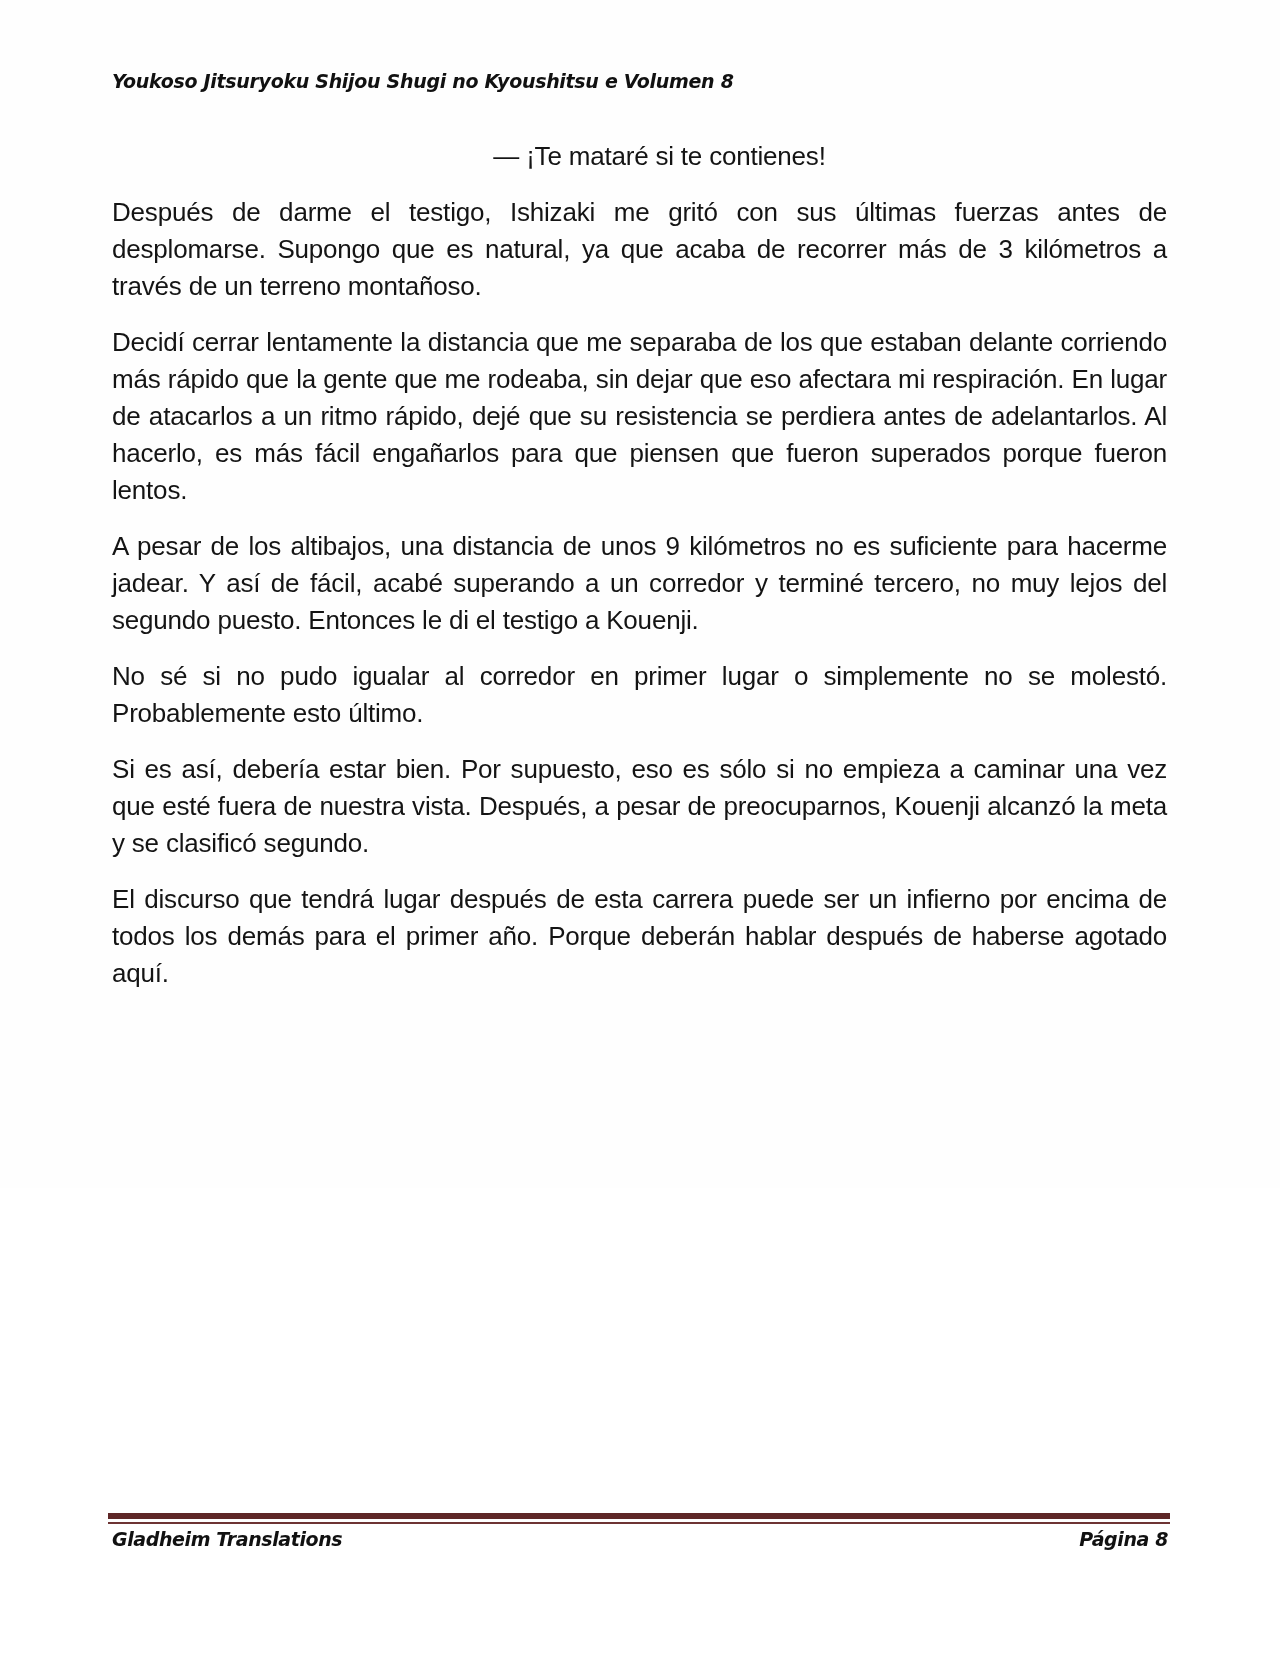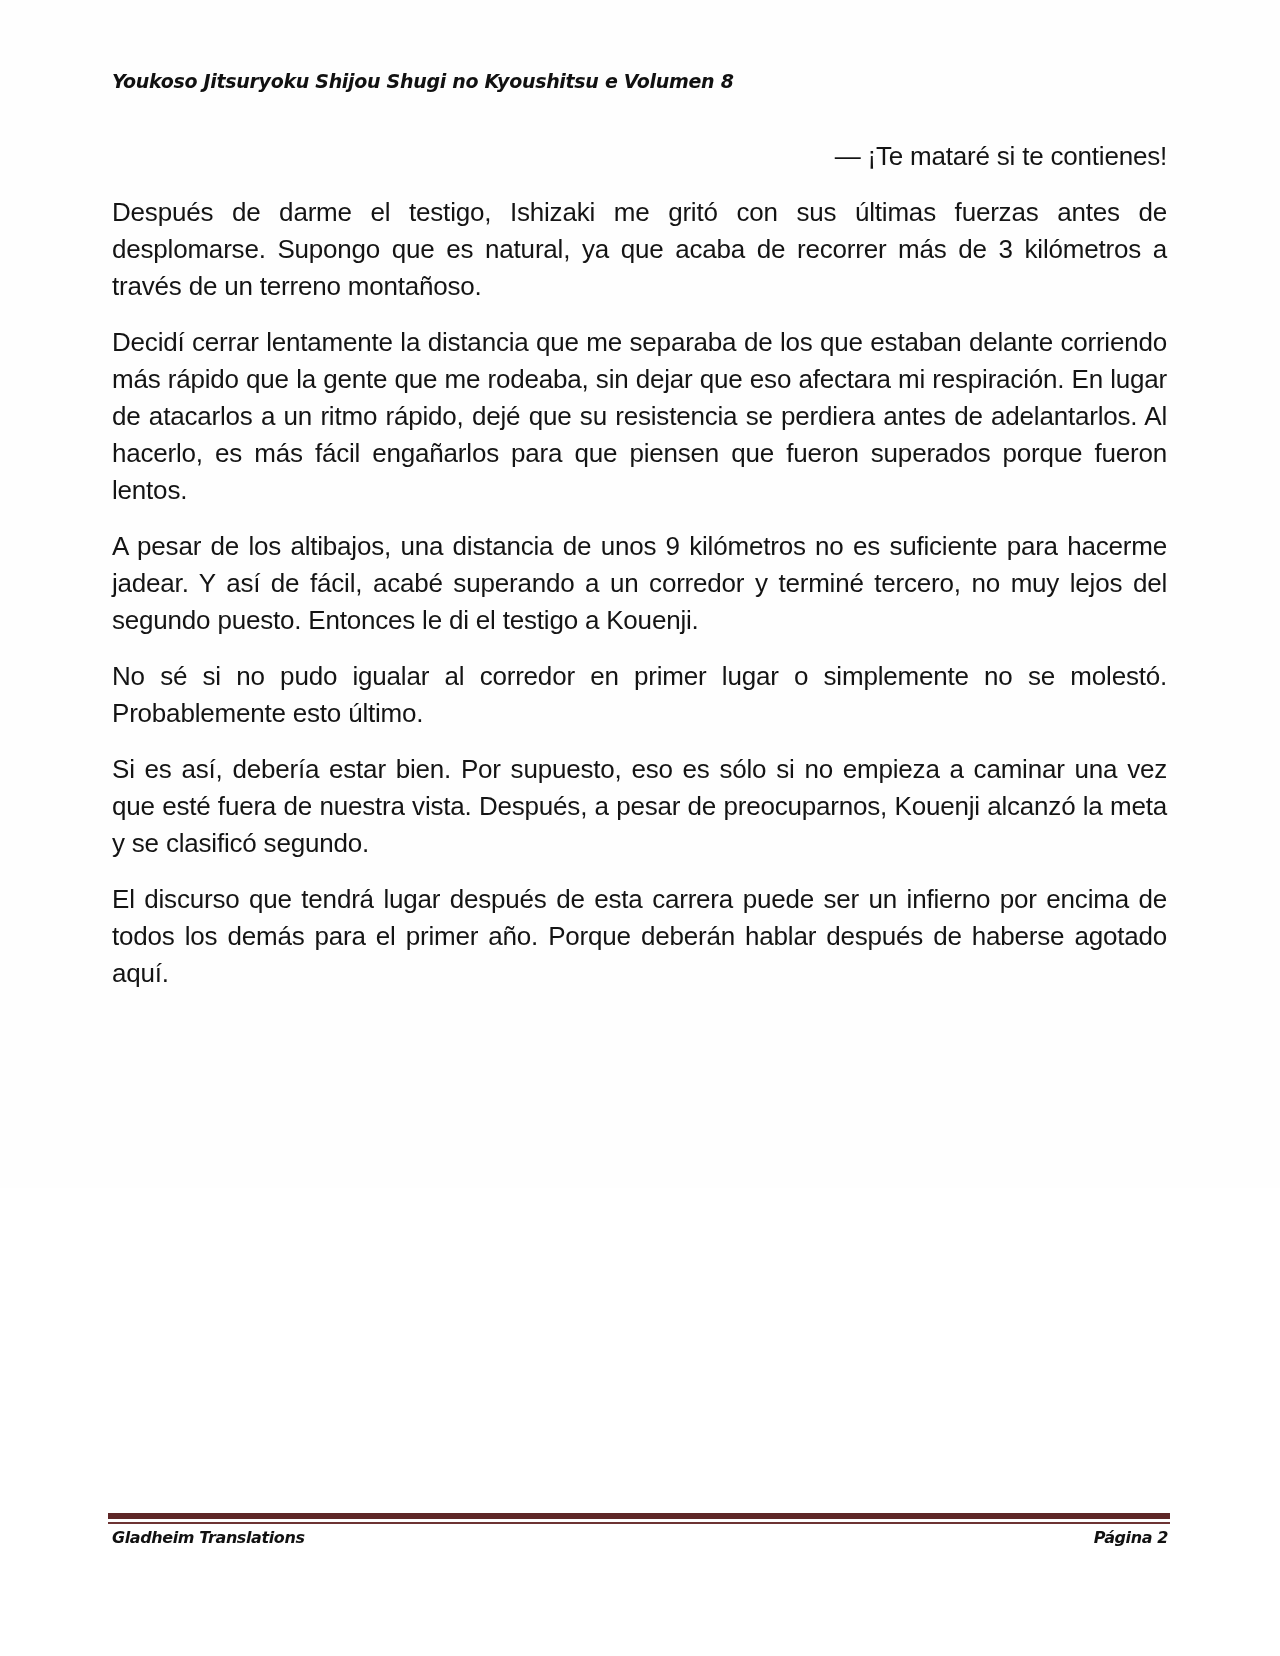--- a/index.html
+++ b/index.html
@@ -9,27 +9,27 @@
     position:absolute; left:112px; top:70px;
     font-family:"DejaVu Sans", sans-serif; font-style:italic; font-weight:bold;
     font-size:19px; color:#111; letter-spacing:-0.3px;
   }
   .body {
     position:absolute; left:112px; top:138px; width:1055px;
     font-family:"Liberation Sans", sans-serif; font-size:26px; line-height:37px;
     color:#141414; letter-spacing:-0.2px;
   }
   .body p { margin:0 0 19px 0; text-align:justify; }
-  .body p.dialog { text-align:right; padding-left:40px; }
+  .body p.dialog { text-align:center; padding-left:40px; }
   .rule-thick { position:absolute; left:108px; top:1513px; width:1062px; height:6px; background:#5e2727; }
   .rule-thin { position:absolute; left:108px; top:1522px; width:1062px; height:2px; background:#6d3434; }
   .footer-left, .footer-right {
     position:absolute; top:1528px;
     font-family:"DejaVu Sans", sans-serif; font-style:italic; font-weight:bold;
-    font-size:16px; color:#111; letter-spacing:-0.4px;
+    font-size:19px; color:#111; letter-spacing:-0.4px;
   }
   .footer-left { left:112px; }
   .footer-right { right:112px; }
 </style>
 </head>
 <body>
 
 <div class="page">
   <div class="header">Youkoso Jitsuryoku Shijou Shugi no Kyoushitsu e Volumen 8</div>
 
@@ -40,14 +40,14 @@
     <p>A pesar de los altibajos, una distancia de unos 9 kilómetros no es suficiente para hacerme jadear. Y así de fácil, acabé superando a un corredor y terminé tercero, no muy lejos del segundo puesto. Entonces le di el testigo a Kouenji.</p>
     <p>No sé si no pudo igualar al corredor en primer lugar o simplemente no se molestó. Probablemente esto último.</p>
     <p>Si es así, debería estar bien. Por supuesto, eso es sólo si no empieza a caminar una vez que esté fuera de nuestra vista. Después, a pesar de preocuparnos, Kouenji alcanzó la meta y se clasificó segundo.</p>
     <p>El discurso que tendrá lugar después de esta carrera puede ser un infierno por encima de todos los demás para el primer año. Porque deberán hablar después de haberse agotado aquí.</p>
   </div>
 
   <div class="rule-thick"></div>
   <div class="rule-thin"></div>
 
   <div class="footer-left">Gladheim Translations</div>
-  <div class="footer-right">Página 2</div>
+  <div class="footer-right">Página 8</div>
 </div>
 
 </body></html>

